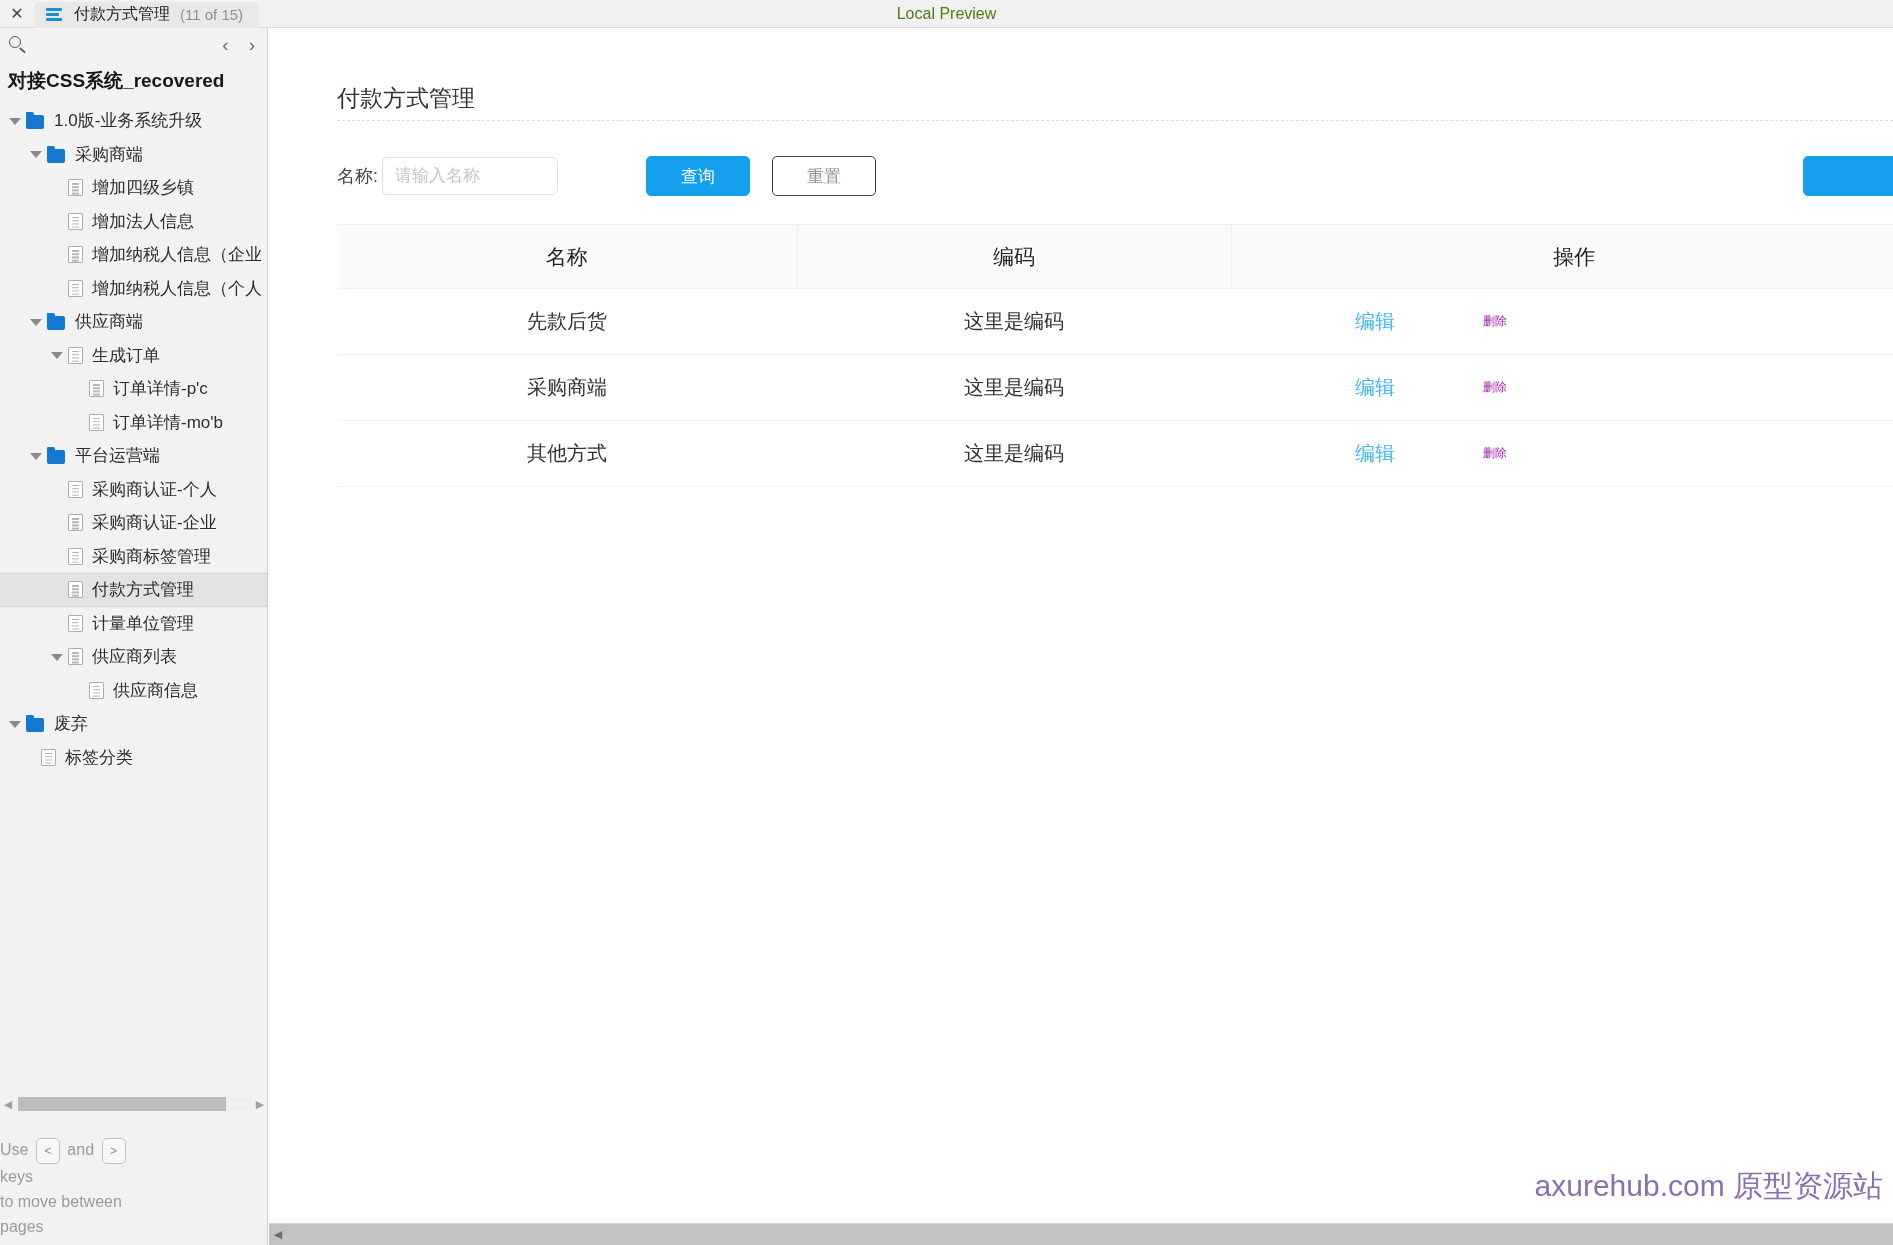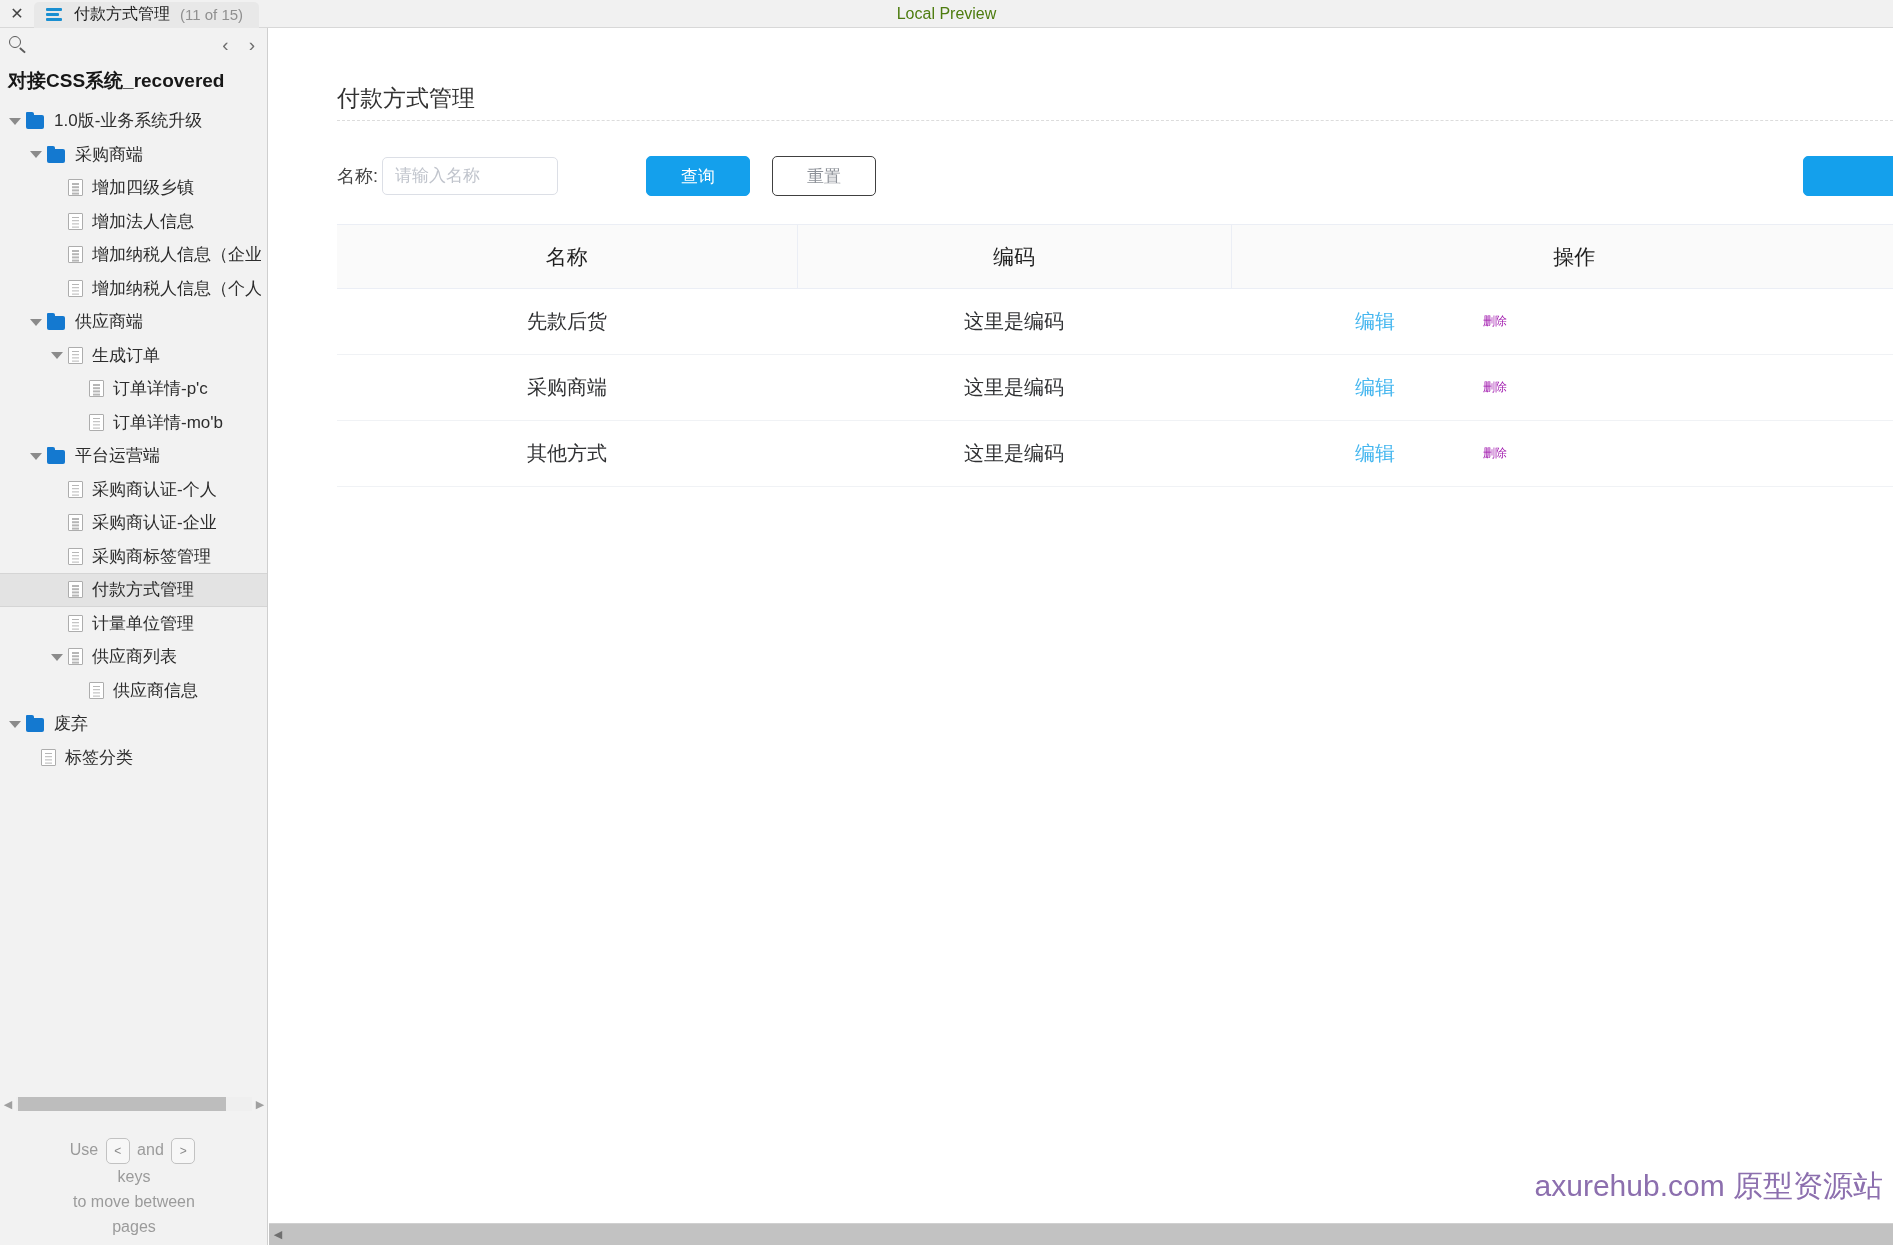--- a/index.html
+++ b/index.html
@@ -108,21 +108,21 @@
   .side-hscroll {
     position: absolute; left: 0; bottom: 130px; width: 268px; height: 22px;
     display: flex; align-items: center;
   }
   .side-hscroll .arrow { width: 16px; text-align: center; color: #a0a0a0; font-size: 11px; }
   .side-hscroll .track { flex: 1; height: 14px; background: #efefef; position: relative; }
   .side-hscroll .thumb { position: absolute; left: 2px; top: 0; width: 208px; height: 14px; background: #bdbdbd; }
 
   .side-hint {
     position: absolute; left: 0; bottom: 6px; width: 268px;
-    text-align: center; color: #9b9b9b; font-size: 16px; line-height: 25px;
+    color: #9b9b9b; font-size: 16px; line-height: 25px;
   }
   .keycap {
     display: inline-flex; align-items: center; justify-content: center;
     width: 24px; height: 26px; border: 1px solid #c2c2c2; border-radius: 5px;
     font-size: 12px; color: #8a8a8a; vertical-align: middle; margin: 0 3px;
     background: #f7f7f7;
   }
 
   
   .main {

